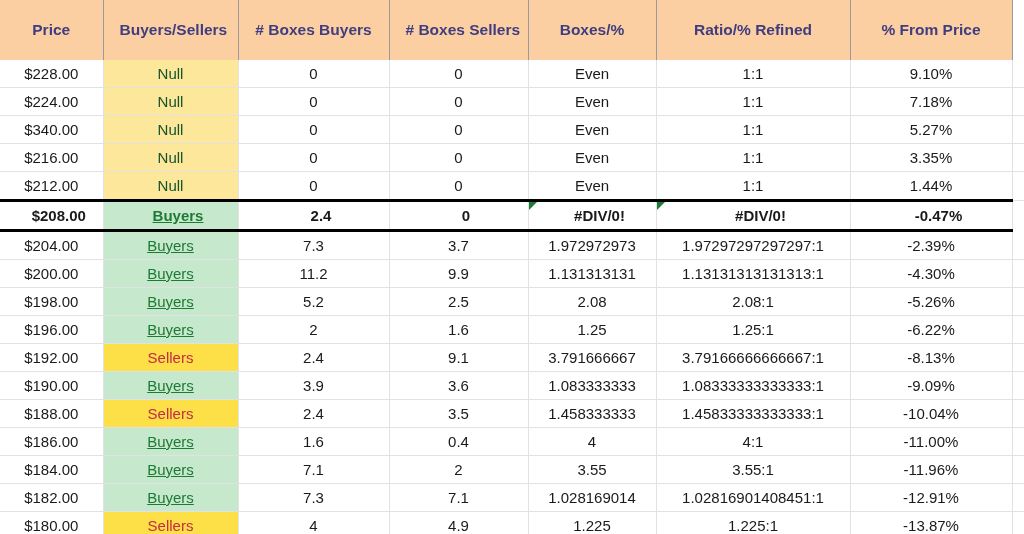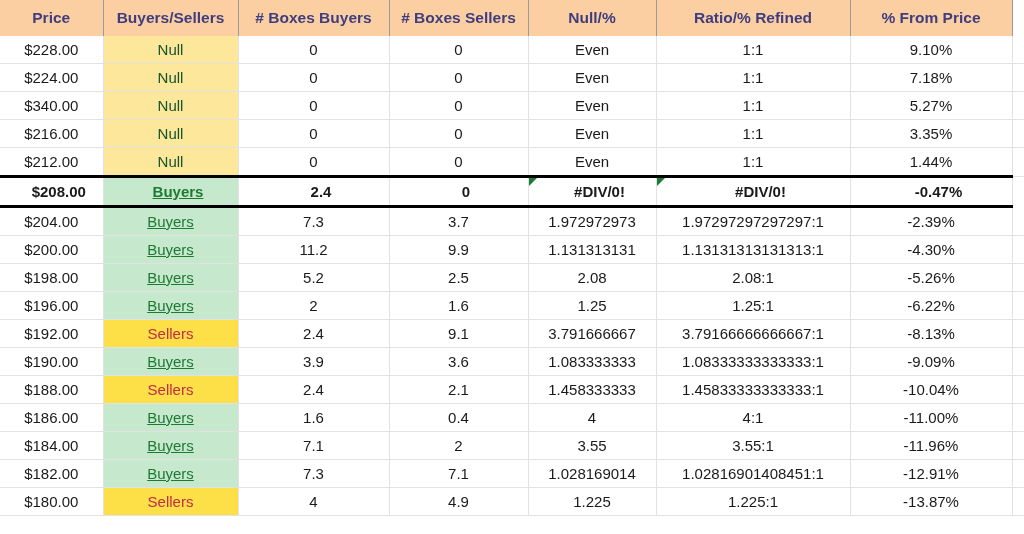--- a/index.html
+++ b/index.html
@@ -34,21 +34,21 @@
   table.grid col.c-pct        { width: 162px; }
   table.grid col.c-tail       { width: 12px; }
 
   thead th {
     background: #FBCFA2;
     color: #3F3D80;
     font-weight: bold;
     font-size: 15.5px;
     height: 24px;
     line-height: 28px;
-    padding: 4px;
+    padding: 16px;
     text-align: center;
     border-right: 1px solid #9a9a9a;
     white-space: nowrap;
     overflow: hidden;
   }
   thead th.tail-head {
     background: #ffffff;
     border-right: none;
   }
   thead th.last-data-head {
@@ -114,21 +114,21 @@
         <col class="c-ratioref">
         <col class="c-pct">
         <col class="c-tail">
     </colgroup>
     <thead>
       <tr>
         <th>Price</th>
         <th>Buyers/Sellers</th>
         <th># Boxes Buyers</th>
         <th># Boxes Sellers</th>
-        <th>Null/%</th>
+        <th>Boxes/%</th>
         <th>Ratio/% Refined</th>
         <th class="last-data-head">% From Price</th>
         <th class="tail-head"></th>
       </tr>
     </thead>
     <tbody id="tbody">
         <tr>
           <td>$228.00</td>
           <td class="fill-null">Null</td>
           <td>0</td>
@@ -245,21 +245,21 @@
           <td>3.6</td>
           <td>1.083333333</td>
           <td>1.08333333333333:1</td>
           <td>-9.09%</td>
           <td class="tail-cell"></td>
         </tr>
         <tr>
           <td>$188.00</td>
           <td class="fill-sellers">Sellers</td>
           <td>2.4</td>
-          <td>2.1</td>
+          <td>3.5</td>
           <td>1.458333333</td>
           <td>1.45833333333333:1</td>
           <td>-10.04%</td>
           <td class="tail-cell"></td>
         </tr>
         <tr>
           <td>$186.00</td>
           <td class="fill-buyers">Buyers</td>
           <td>1.6</td>
           <td>0.4</td>

